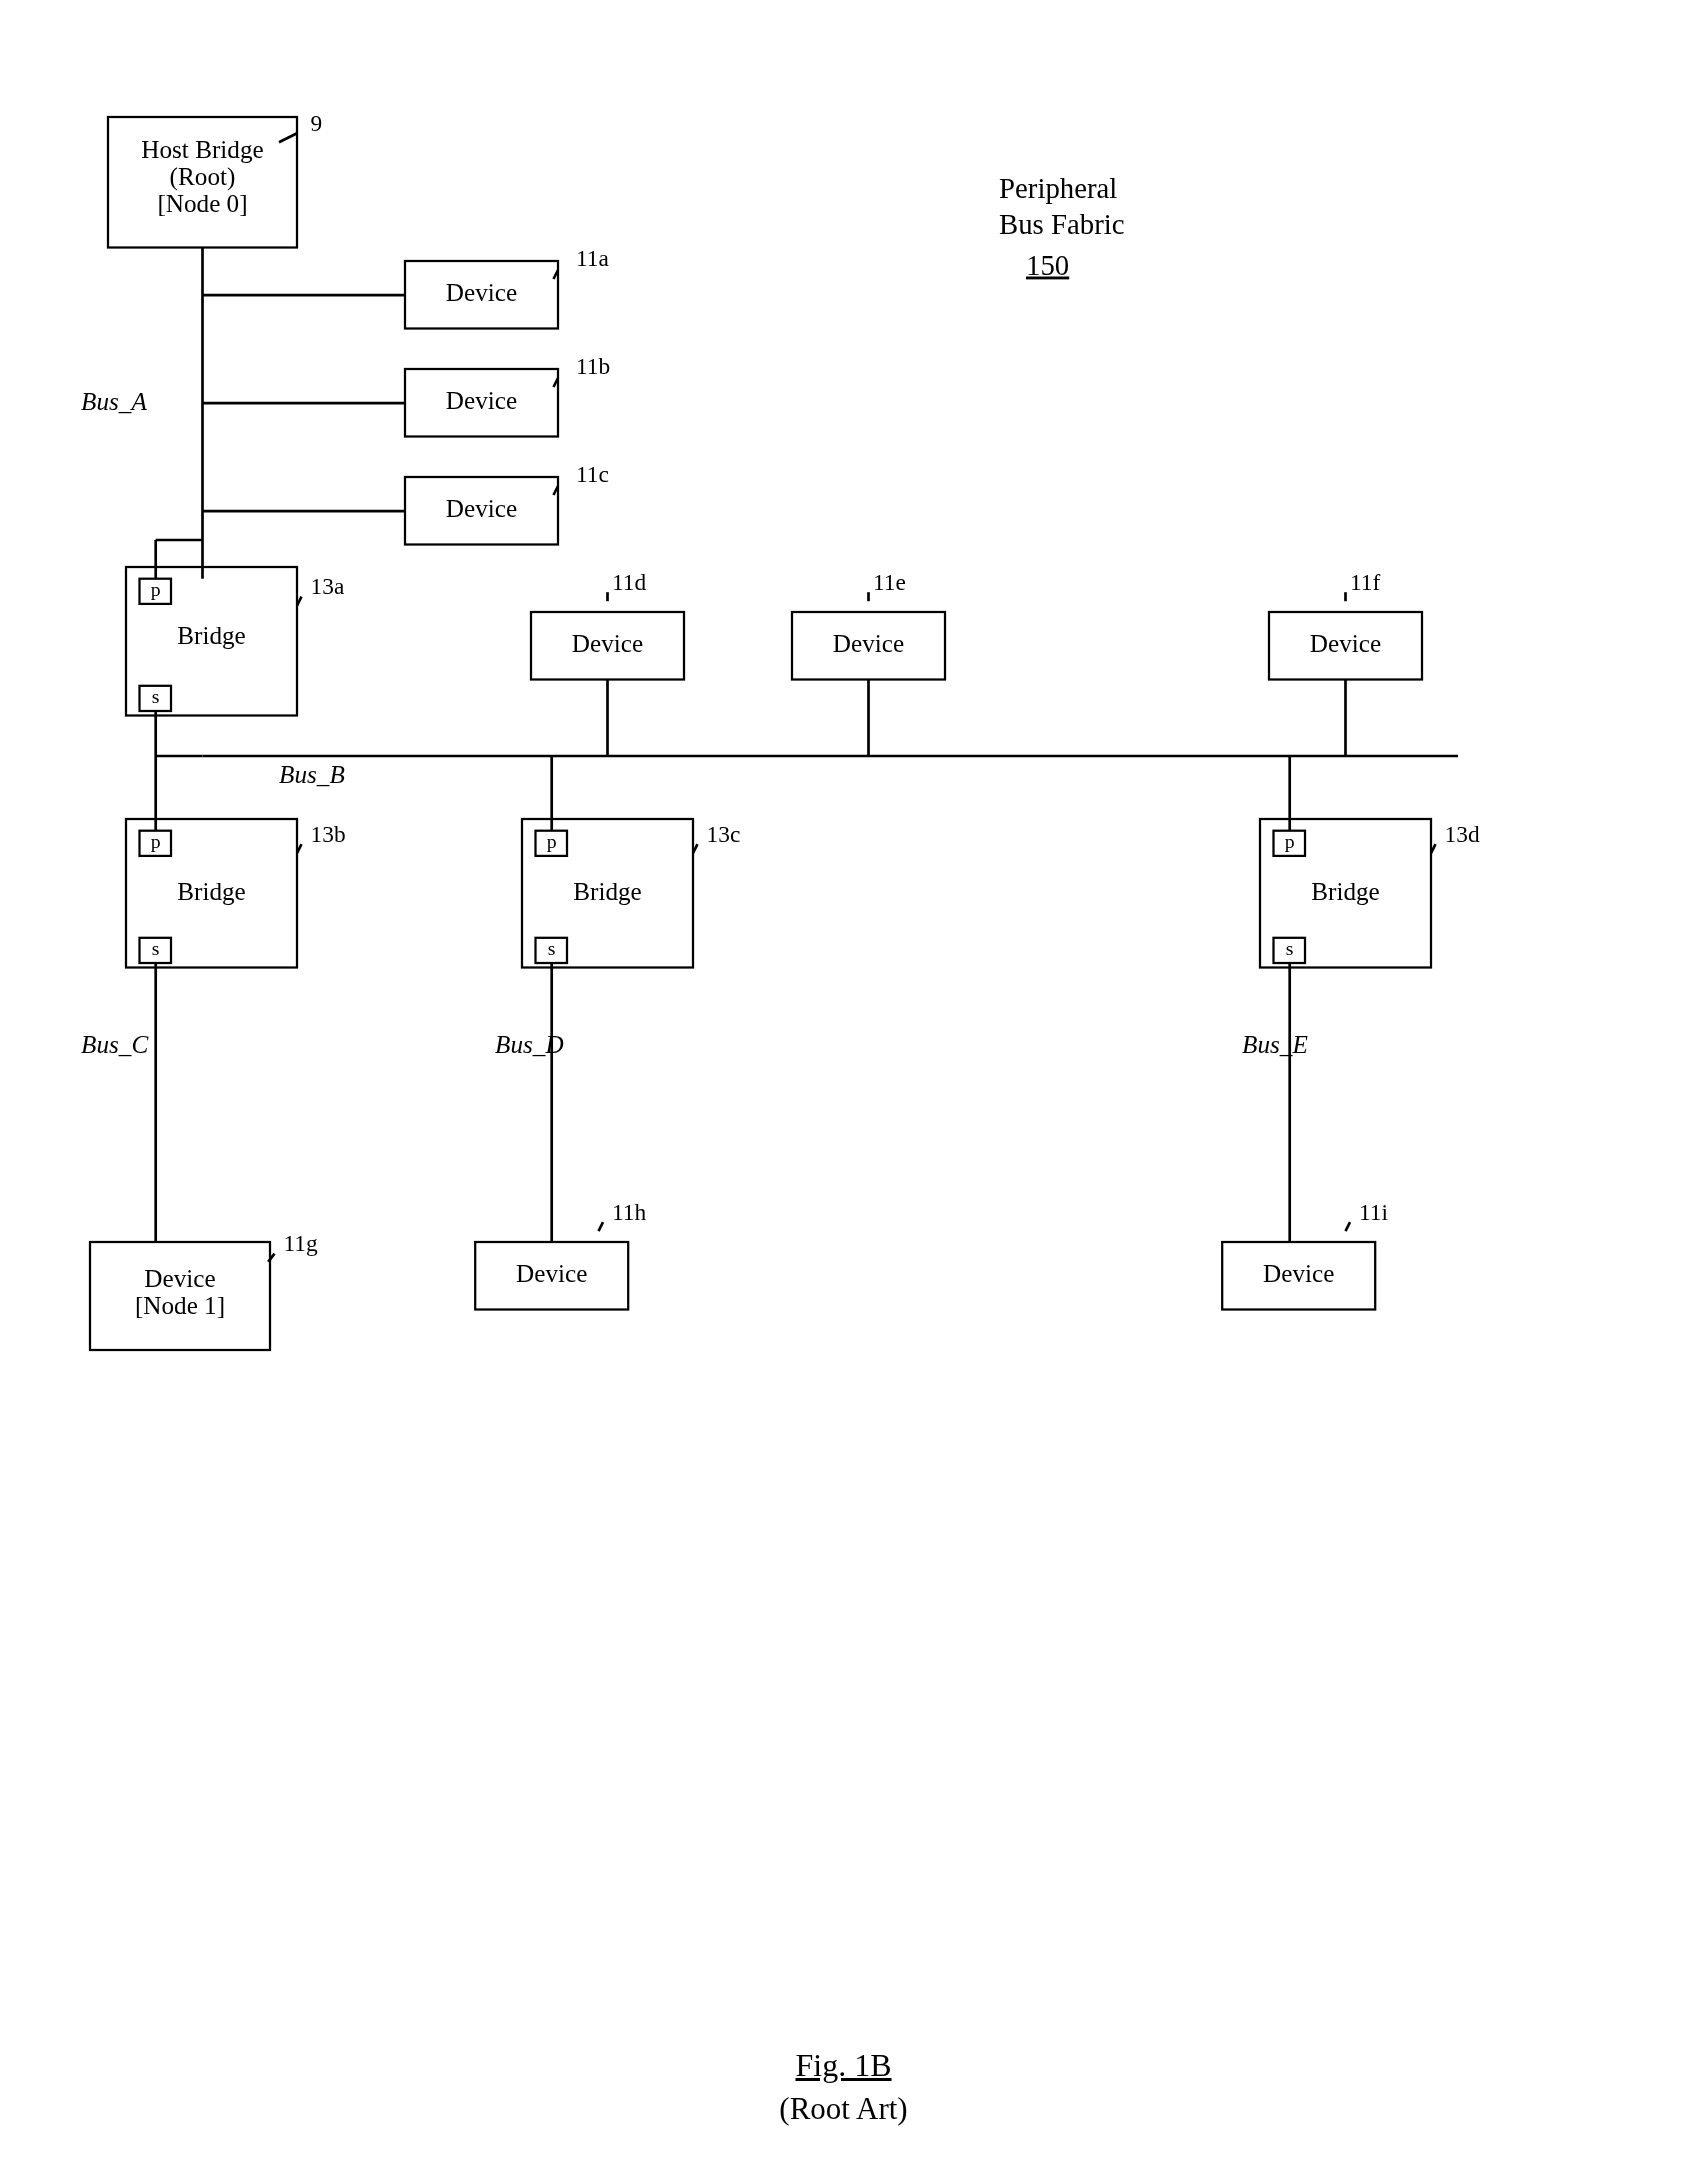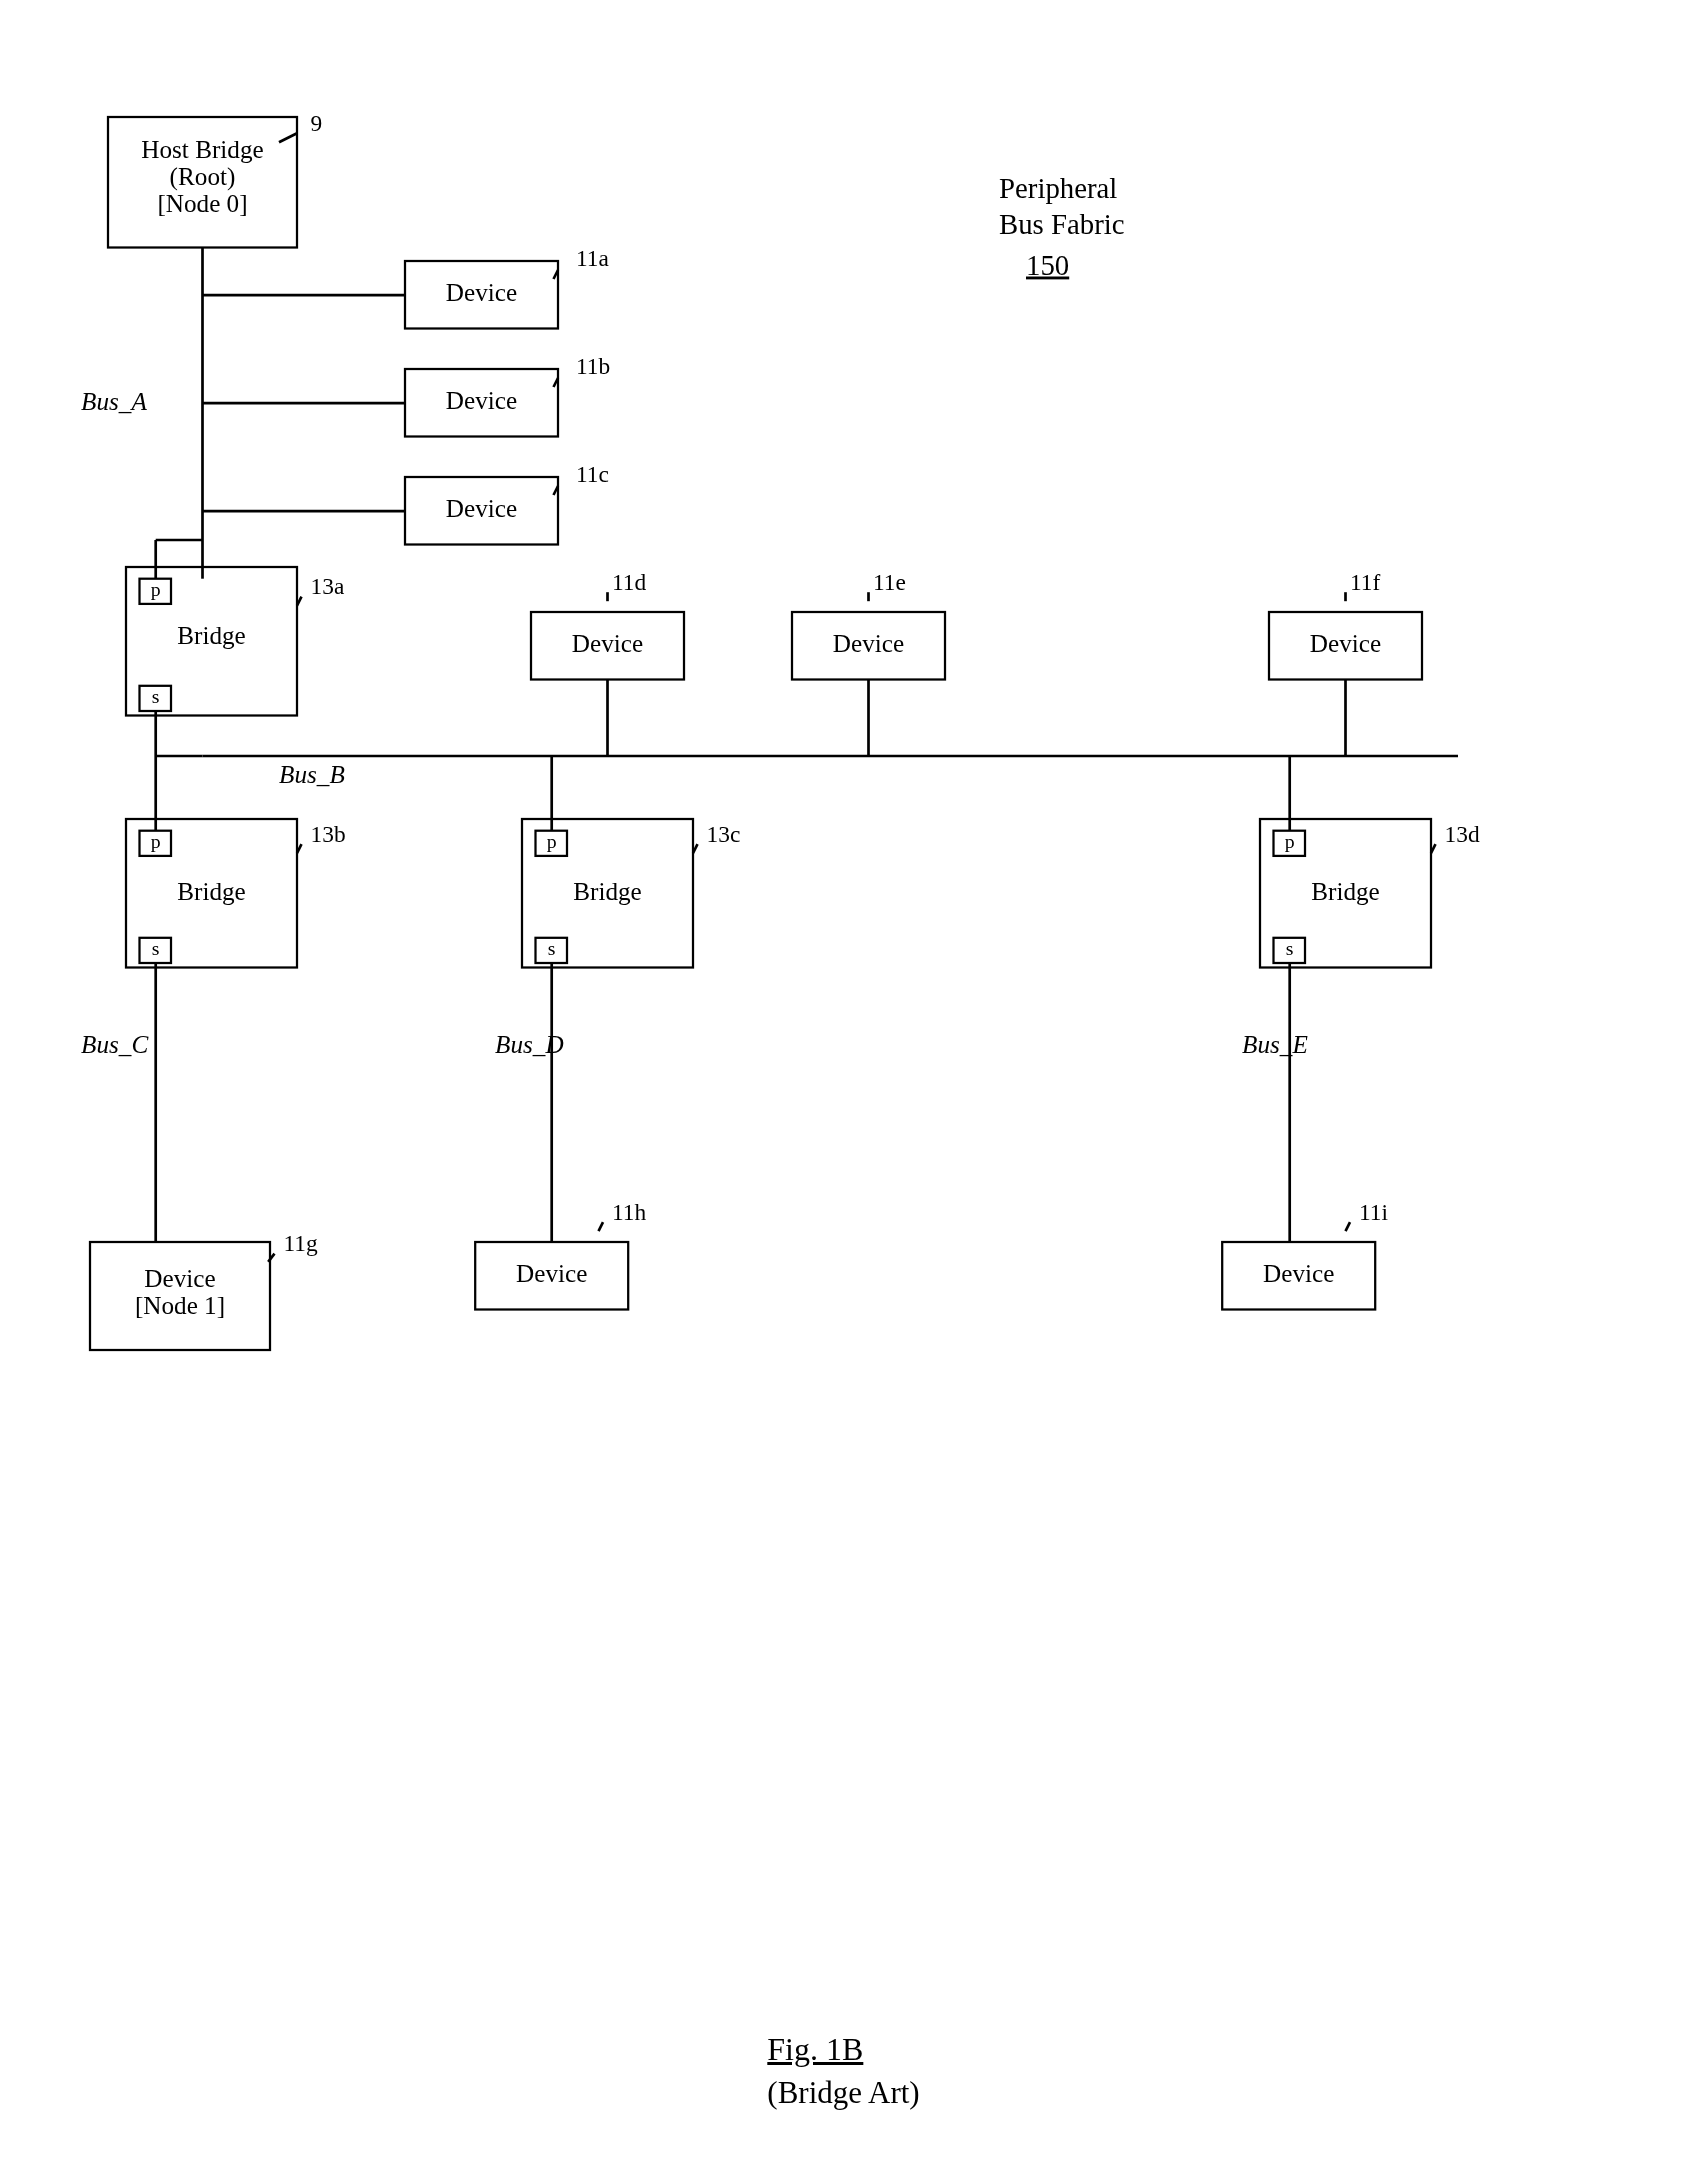--- a/index.html
+++ b/index.html
@@ -21,24 +21,24 @@
     }
 
     
     .diagram-svg {
       width: 100%;
       height: 100%;
     }
 
     .figure-caption {
       position: absolute;
-      bottom: 72px;
+      bottom: 56px;
       left: 50%;
       transform: translateX(-50%);
-      text-align: left;
+      text-align: center;
       font-family: Liberation Serif, serif;
     }
 
     .figure-caption .fig-label {
       font-size: 32px;
       font-weight: normal;
       text-decoration: underline;
       display: block;
     }
 
@@ -201,15 +201,15 @@
     <rect x="1298" y="1290" width="170" height="75" class="node-box"></rect>
     <text x="1383" y="1334" text-anchor="middle" class="box-label">Device</text>
     <text x="1450" y="1265" class="ref-label">11i</text>
     <line x1="1440" y1="1268" x2="1435" y2="1278" class="wire"></line>
 
   </svg>
 </div>
 
 <div class="figure-caption">
   <span class="fig-label">Fig. 1B</span>
-  <span class="fig-sub">(Bridge Art)</span>
+  <span class="fig-sub">(Root Art)</span>
 </div>
 
 
 </body></html>

